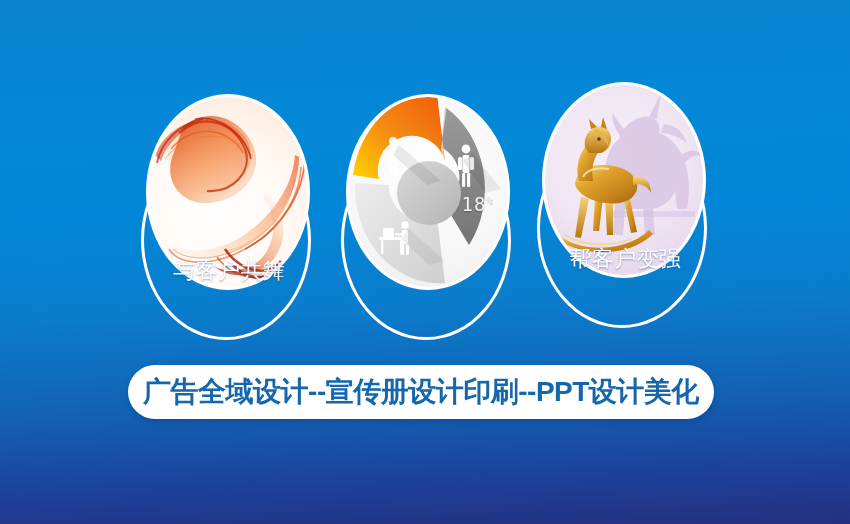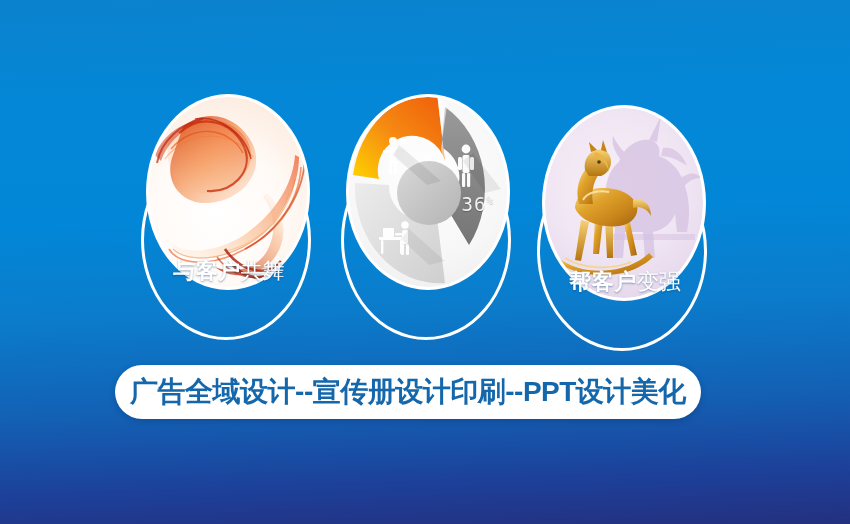--- a/index.html
+++ b/index.html
@@ -9,21 +9,21 @@
     font-family:"Liberation Sans","DejaVu Sans",sans-serif;
   }
   .stage{
     position:relative;width:850px;height:524px;overflow:hidden;
     background:linear-gradient(178deg,#0b82cd 0%,#0487d6 18%,#0287d8 40%,#0b7ccb 58%,#1360b4 76%,#1d4099 90%,#24307f 100%);
   }
   
   .group{position:absolute;width:186px;height:250px;}
   .g1{left:136px;top:92px;}
   .g2{left:336px;top:92px;}
-  .g3{left:532px;top:103px;}
+  .g3{left:532px;top:80px;}
 
   
   .ring{
     position:absolute;left:5px;top:48px;
     width:170px;height:200px;border-radius:50%;
     border:3.5px solid #ffffff;box-sizing:border-box;
     z-index:1;
   }
   
   .disc{
@@ -35,42 +35,42 @@
   }
   .disc .art{position:absolute;inset:0;border-radius:50%;overflow:hidden;}
 
   
   .caption{
     position:absolute;left:0;right:0;top:166px;
     z-index:3;text-align:center;color:#ffffff;
     font-size:22px;line-height:26px;white-space:nowrap;
     text-shadow:0 1px 2px rgba(2,60,110,.45);
   }
-  .caption .thin{font-weight:700;letter-spacing:.5px;}
+  .caption .thin{font-weight:400;letter-spacing:.5px;}
   .caption .fat{font-weight:400;letter-spacing:0px;}
 
   
   .smoke-bg{position:absolute;inset:0;background:
      radial-gradient(circle at 42% 62%, #ffffff 0%, #fffaf6 46%, #fdf0e6 72%, #fbe6d6 100%);}
   
   .info-bg{position:absolute;inset:0;background:
     radial-gradient(circle at 50% 40%, #ffffff 0%, #f7f7f7 60%, #ececec 100%);}
   .pct{
     position:absolute;right:13px;top:96px;color:#f2f2f2;
     font-size:19px;letter-spacing:1px;font-family:"DejaVu Sans Mono","Liberation Mono",monospace;
     text-shadow:0 1px 1px rgba(0,0,0,.25);
   }
   .pct sup{font-size:11px;}
   
   .horse-bg{position:absolute;inset:0;background:
     radial-gradient(circle at 45% 40%, #f6eef8 0%, #f1e7f4 45%, #e7d9ec 78%, #ddcde4 100%);}
 
   
   .banner{
-    position:absolute;left:115px;top:365px;width:586px;height:54px;
+    position:absolute;left:128px;top:365px;width:586px;height:54px;
     background:#ffffff;border-radius:27px;
     display:flex;align-items:center;justify-content:center;
     box-shadow:0 2px 6px rgba(0,30,70,.25);
   }
   .banner-text{
     color:#1567ab;font-size:28px;font-weight:900;white-space:nowrap;
     letter-spacing:-0.5px;line-height:30px;
   }
 </style>
 </head>
@@ -195,21 +195,21 @@
             <rect x="46" y="136" width="7" height="2.6" rx="1.1"></rect>
             <rect x="52" y="147" width="3" height="11" rx="1.2"></rect>
             <rect x="57" y="147" width="3" height="11" rx="1.2"></rect>
             <rect x="30" y="140" width="26" height="3" rx="1"></rect>
             <rect x="32" y="143" width="2.4" height="14" rx="1"></rect>
             <rect x="51" y="143" width="2.4" height="14" rx="1"></rect>
             <rect x="34" y="131" width="11" height="9" rx="1"></rect>
           </g>
           <path d="M60 132 L96 164 L80 168 L52 142 Z" fill="#000000" opacity=".06"></path>
         </svg>
-        <div class="pct"><span>36</span><sup>%</sup></div>
+        <div class="pct"><span>18</span><sup>%</sup></div>
       </div>
     </div>
   </div>
 
   <div class="group g3">
     <div class="ring"></div>
     <div class="disc">
       <div class="art">
         <div class="horse-bg"></div>
         <svg width="160" height="192" viewBox="0 0 160 192" style="position:absolute;inset:0;">

